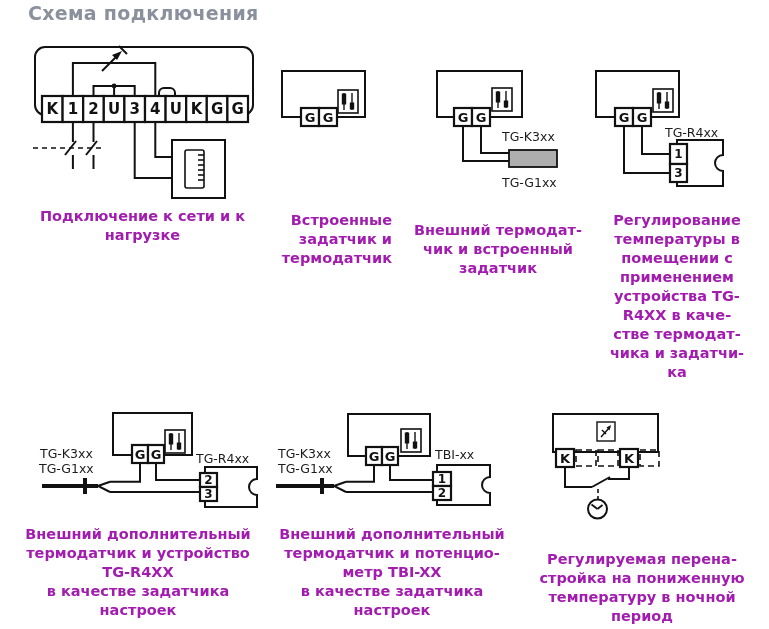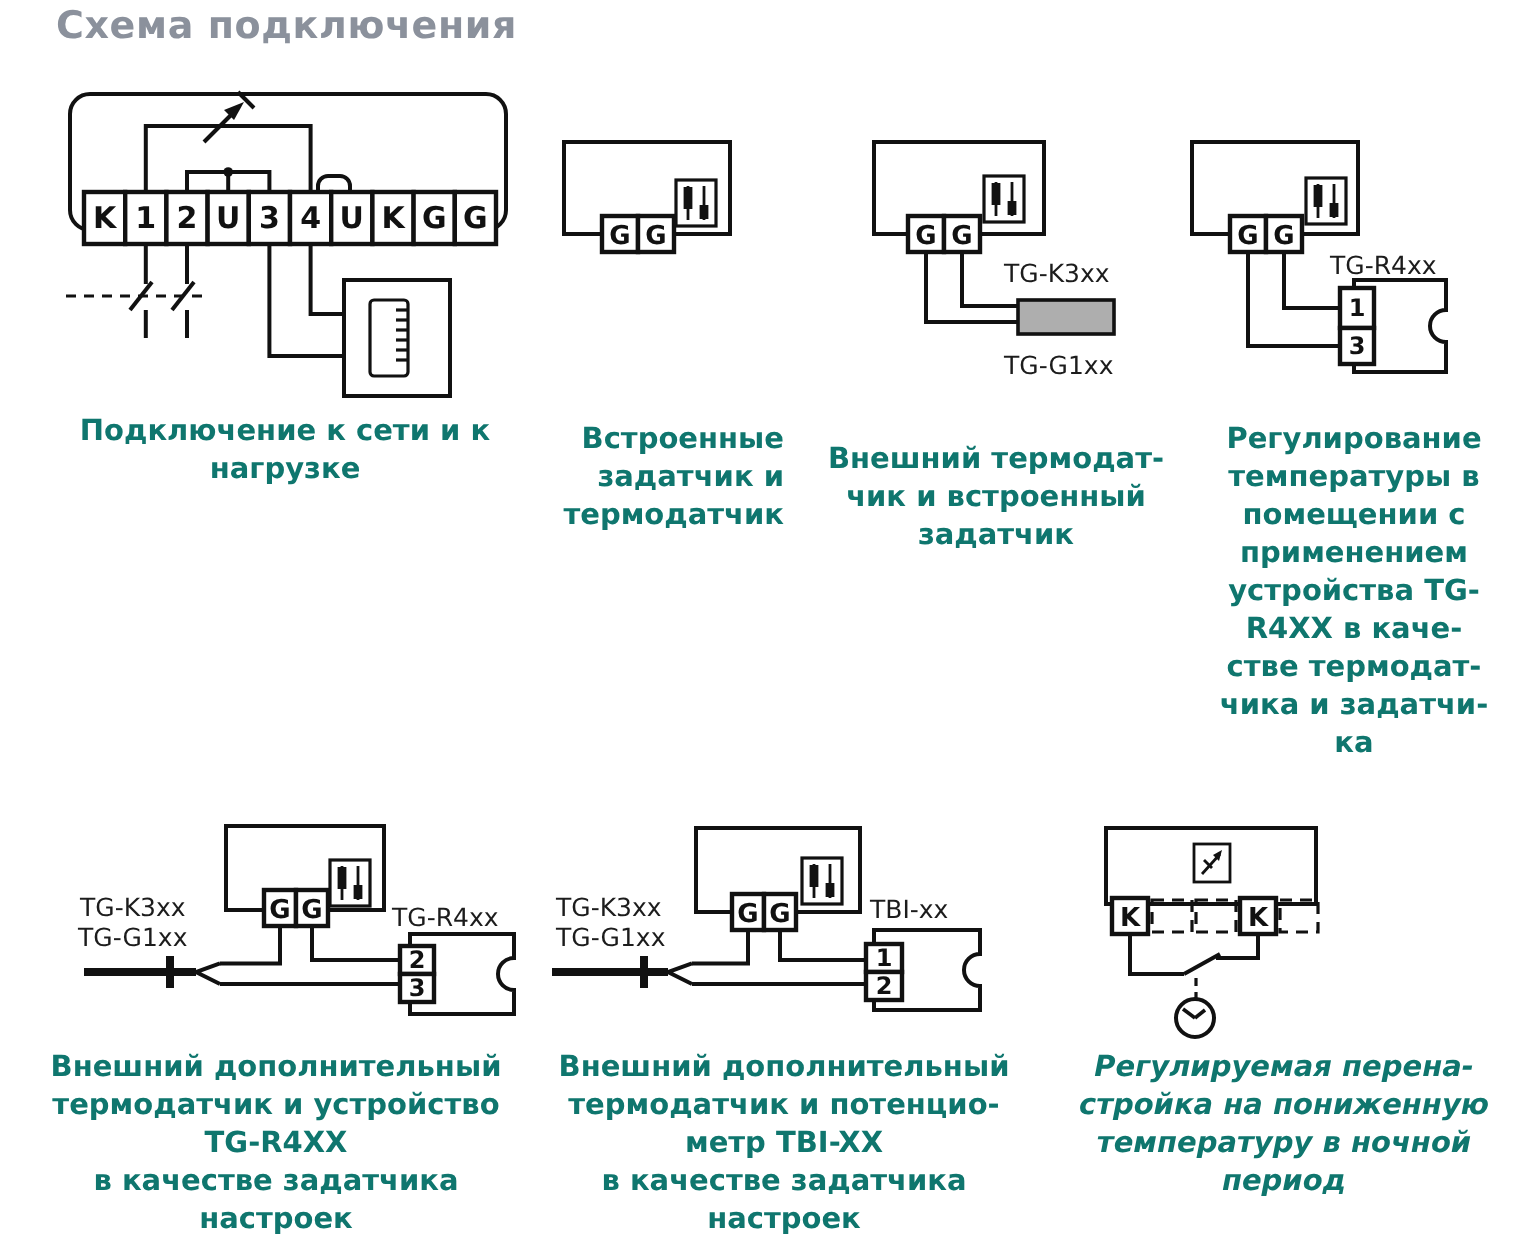--- a/index.html
+++ b/index.html
@@ -2,21 +2,21 @@
 <html><head>
 <meta charset="utf-8">
 <style>
   html,body{margin:0;padding:0;background:#fff;}
   #page{position:relative;width:769px;height:629px;background:#fff;overflow:hidden;
         font-family:"DejaVu Sans","Liberation Sans",sans-serif;}
   #page-title{position:absolute;left:28px;top:2px;font-size:19px;font-weight:bold;
         color:#8b919c;letter-spacing:.3px;text-align:center;}
   .diagram{position:absolute;}
   .caption{position:absolute;font-size:14.5px;line-height:19px;font-weight:bold;
-        color:#0f766e;text-align:center;white-space:pre-line;}
+        color:#a21caf;text-align:center;white-space:pre-line;}
   svg text{font-family:"DejaVu Sans","Liberation Sans",sans-serif;font-weight:bold;fill:#111;}
   svg .tl{font-size:13px;text-anchor:middle;}
   svg .ts{font-size:15px;text-anchor:middle;}
   svg .tn{font-size:12px;text-anchor:middle;}
   svg .lbl{font-size:12.5px;font-weight:normal;fill:#1c1c1c;}
   svg .wire{stroke:#111;stroke-width:2;fill:none;}
   svg .thin{stroke:#111;stroke-width:1.6;fill:none;}
   svg .cell{fill:#fff;stroke:#111;stroke-width:2.2;}
   svg .box{fill:#fff;stroke:#111;stroke-width:2;}
 </style>
@@ -299,18 +299,18 @@
         <line class="wire" x1="62" y1="82" x2="80" y2="72"></line>
         <line class="thin" x1="68" y1="84" x2="68" y2="94" stroke-dasharray="4 3"></line>
       </g>
       <g>
         <circle cx="67.5" cy="104" r="9.5" fill="#fff" stroke="#111" stroke-width="2"></circle>
         <line x1="67.5" y1="104" x2="61.5" y2="99.5" stroke="#111" stroke-width="1.8"></line>
         <line x1="67.5" y1="104" x2="72.5" y2="100" stroke="#111" stroke-width="1.8"></line>
       </g>
     </svg>
   </div>
-  <div class="caption" style="left:522px;top:525px;width:240px;font-style:italic;">Регулируемая перена-
+  <div class="caption" style="left:522px;top:550px;width:240px;">Регулируемая перена-
 стройка на пониженную
 температуру в ночной
 период</div>
 
 </div>
 
 </body></html>

